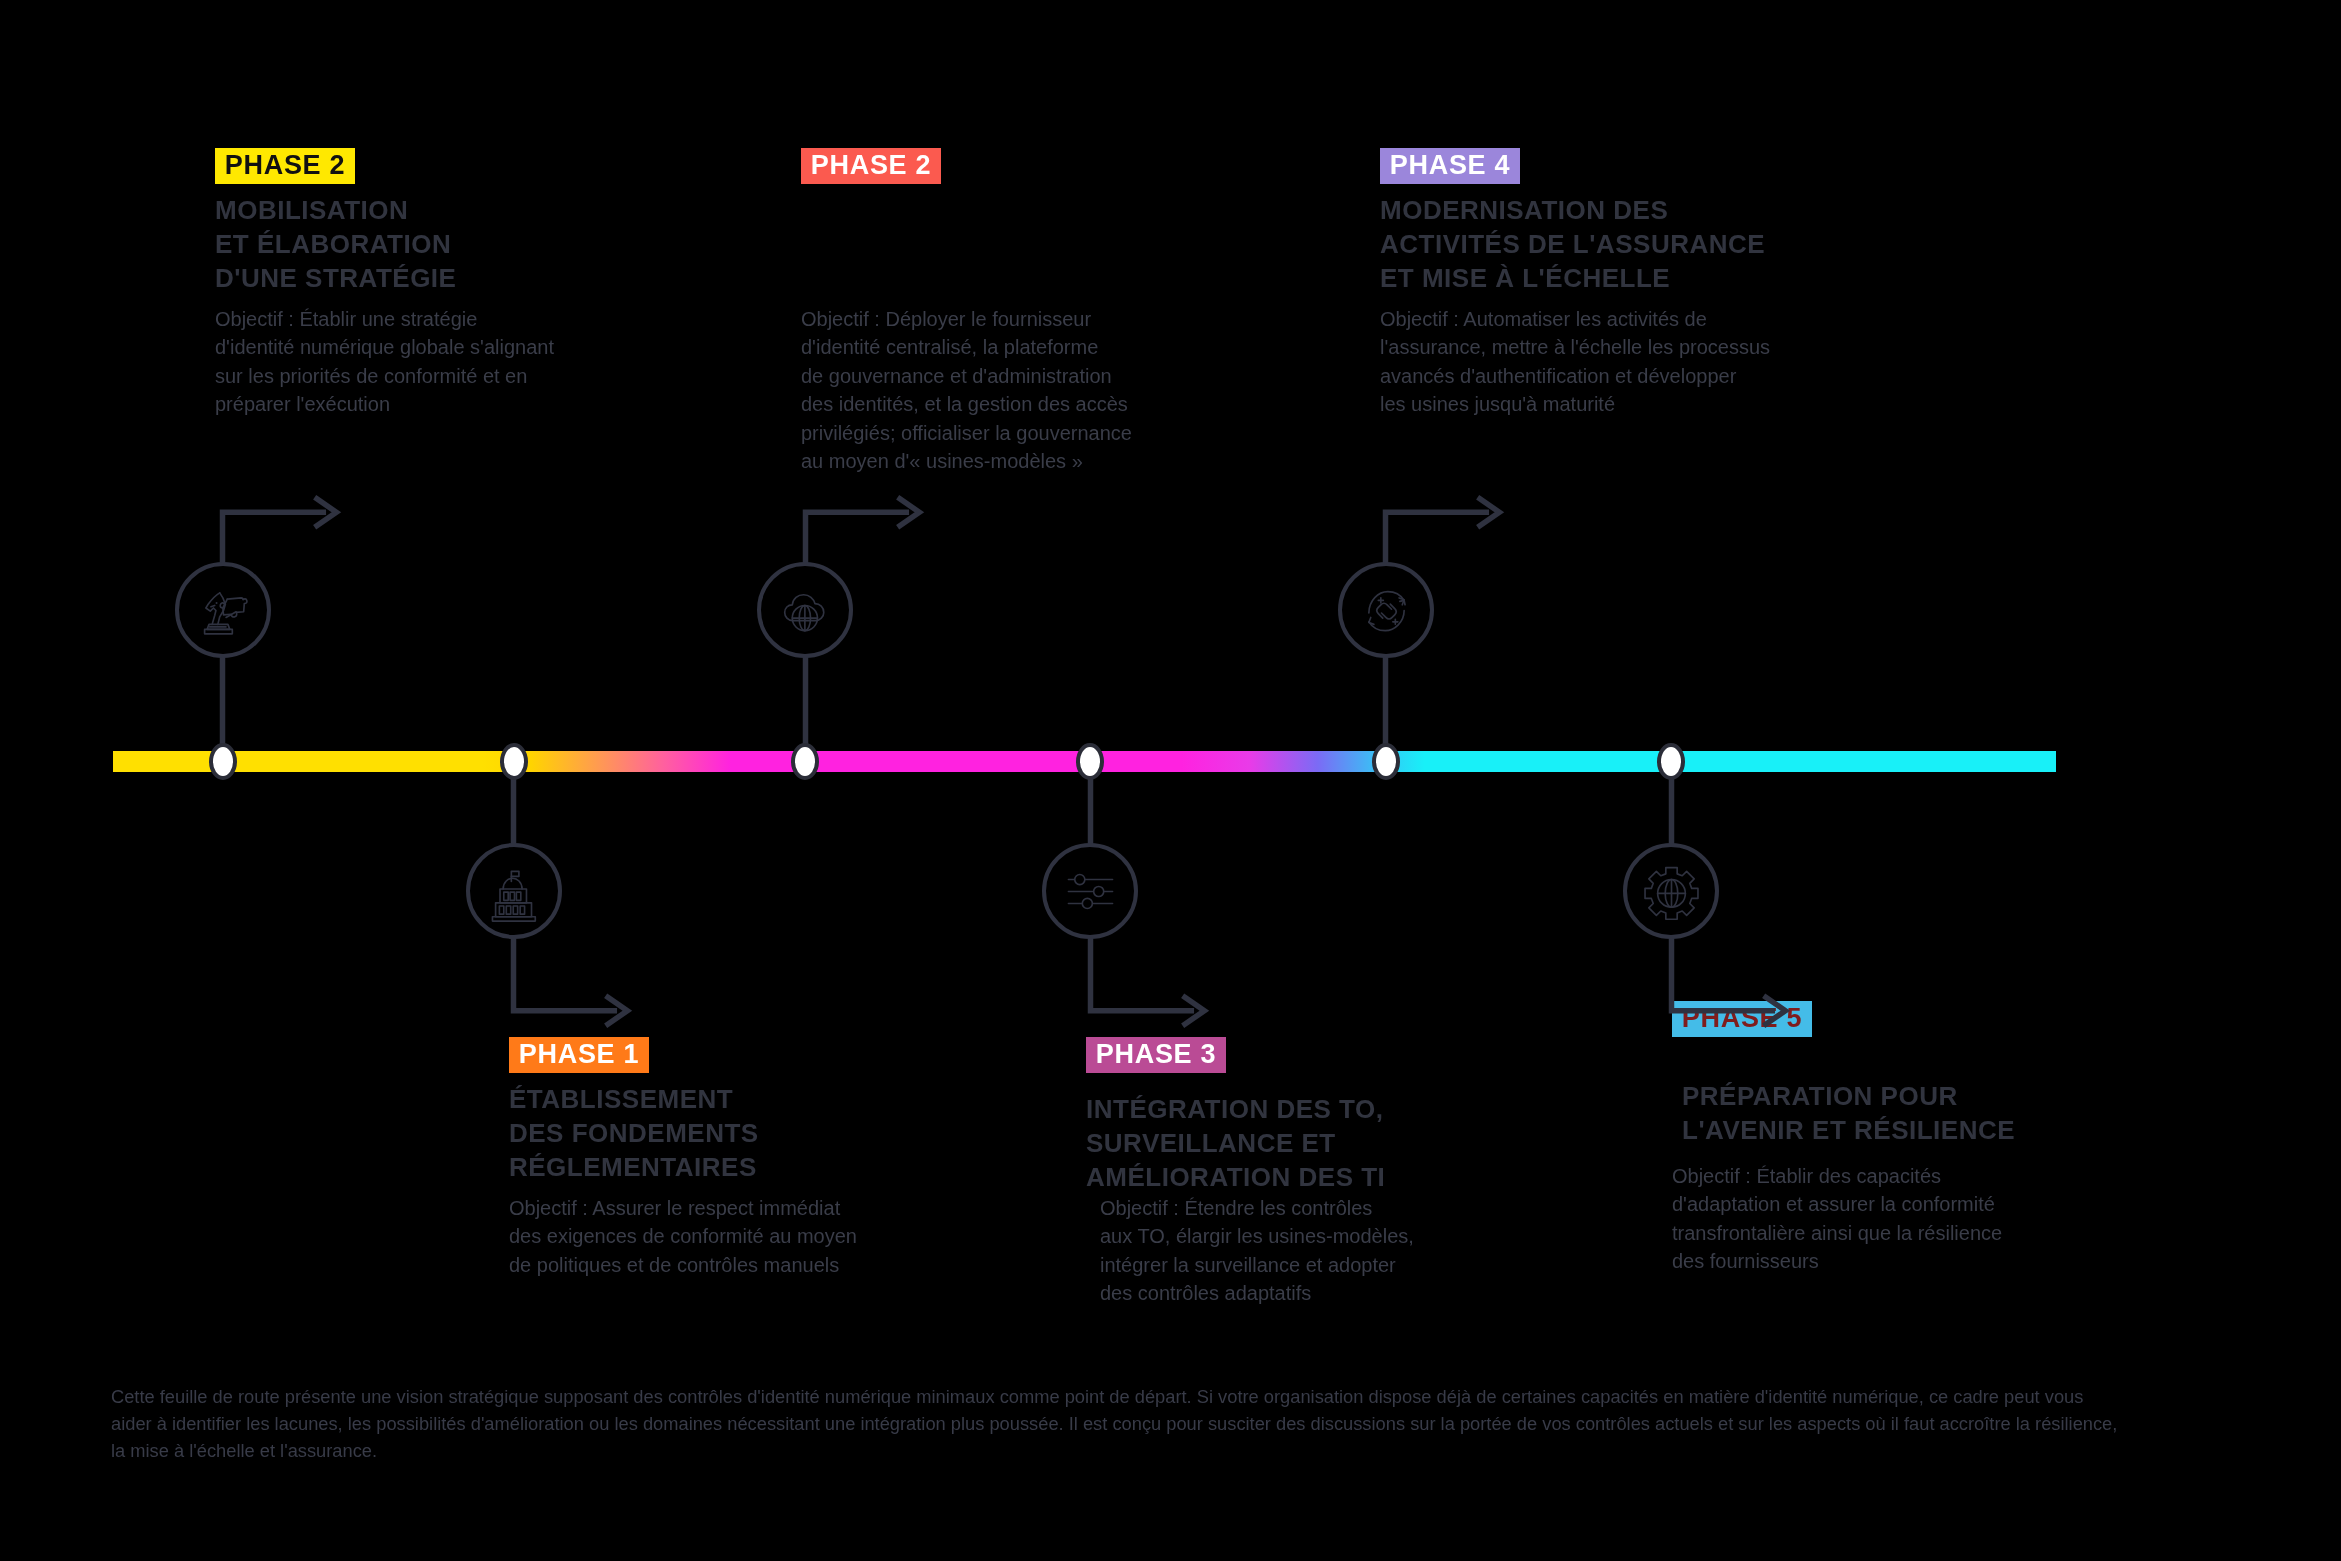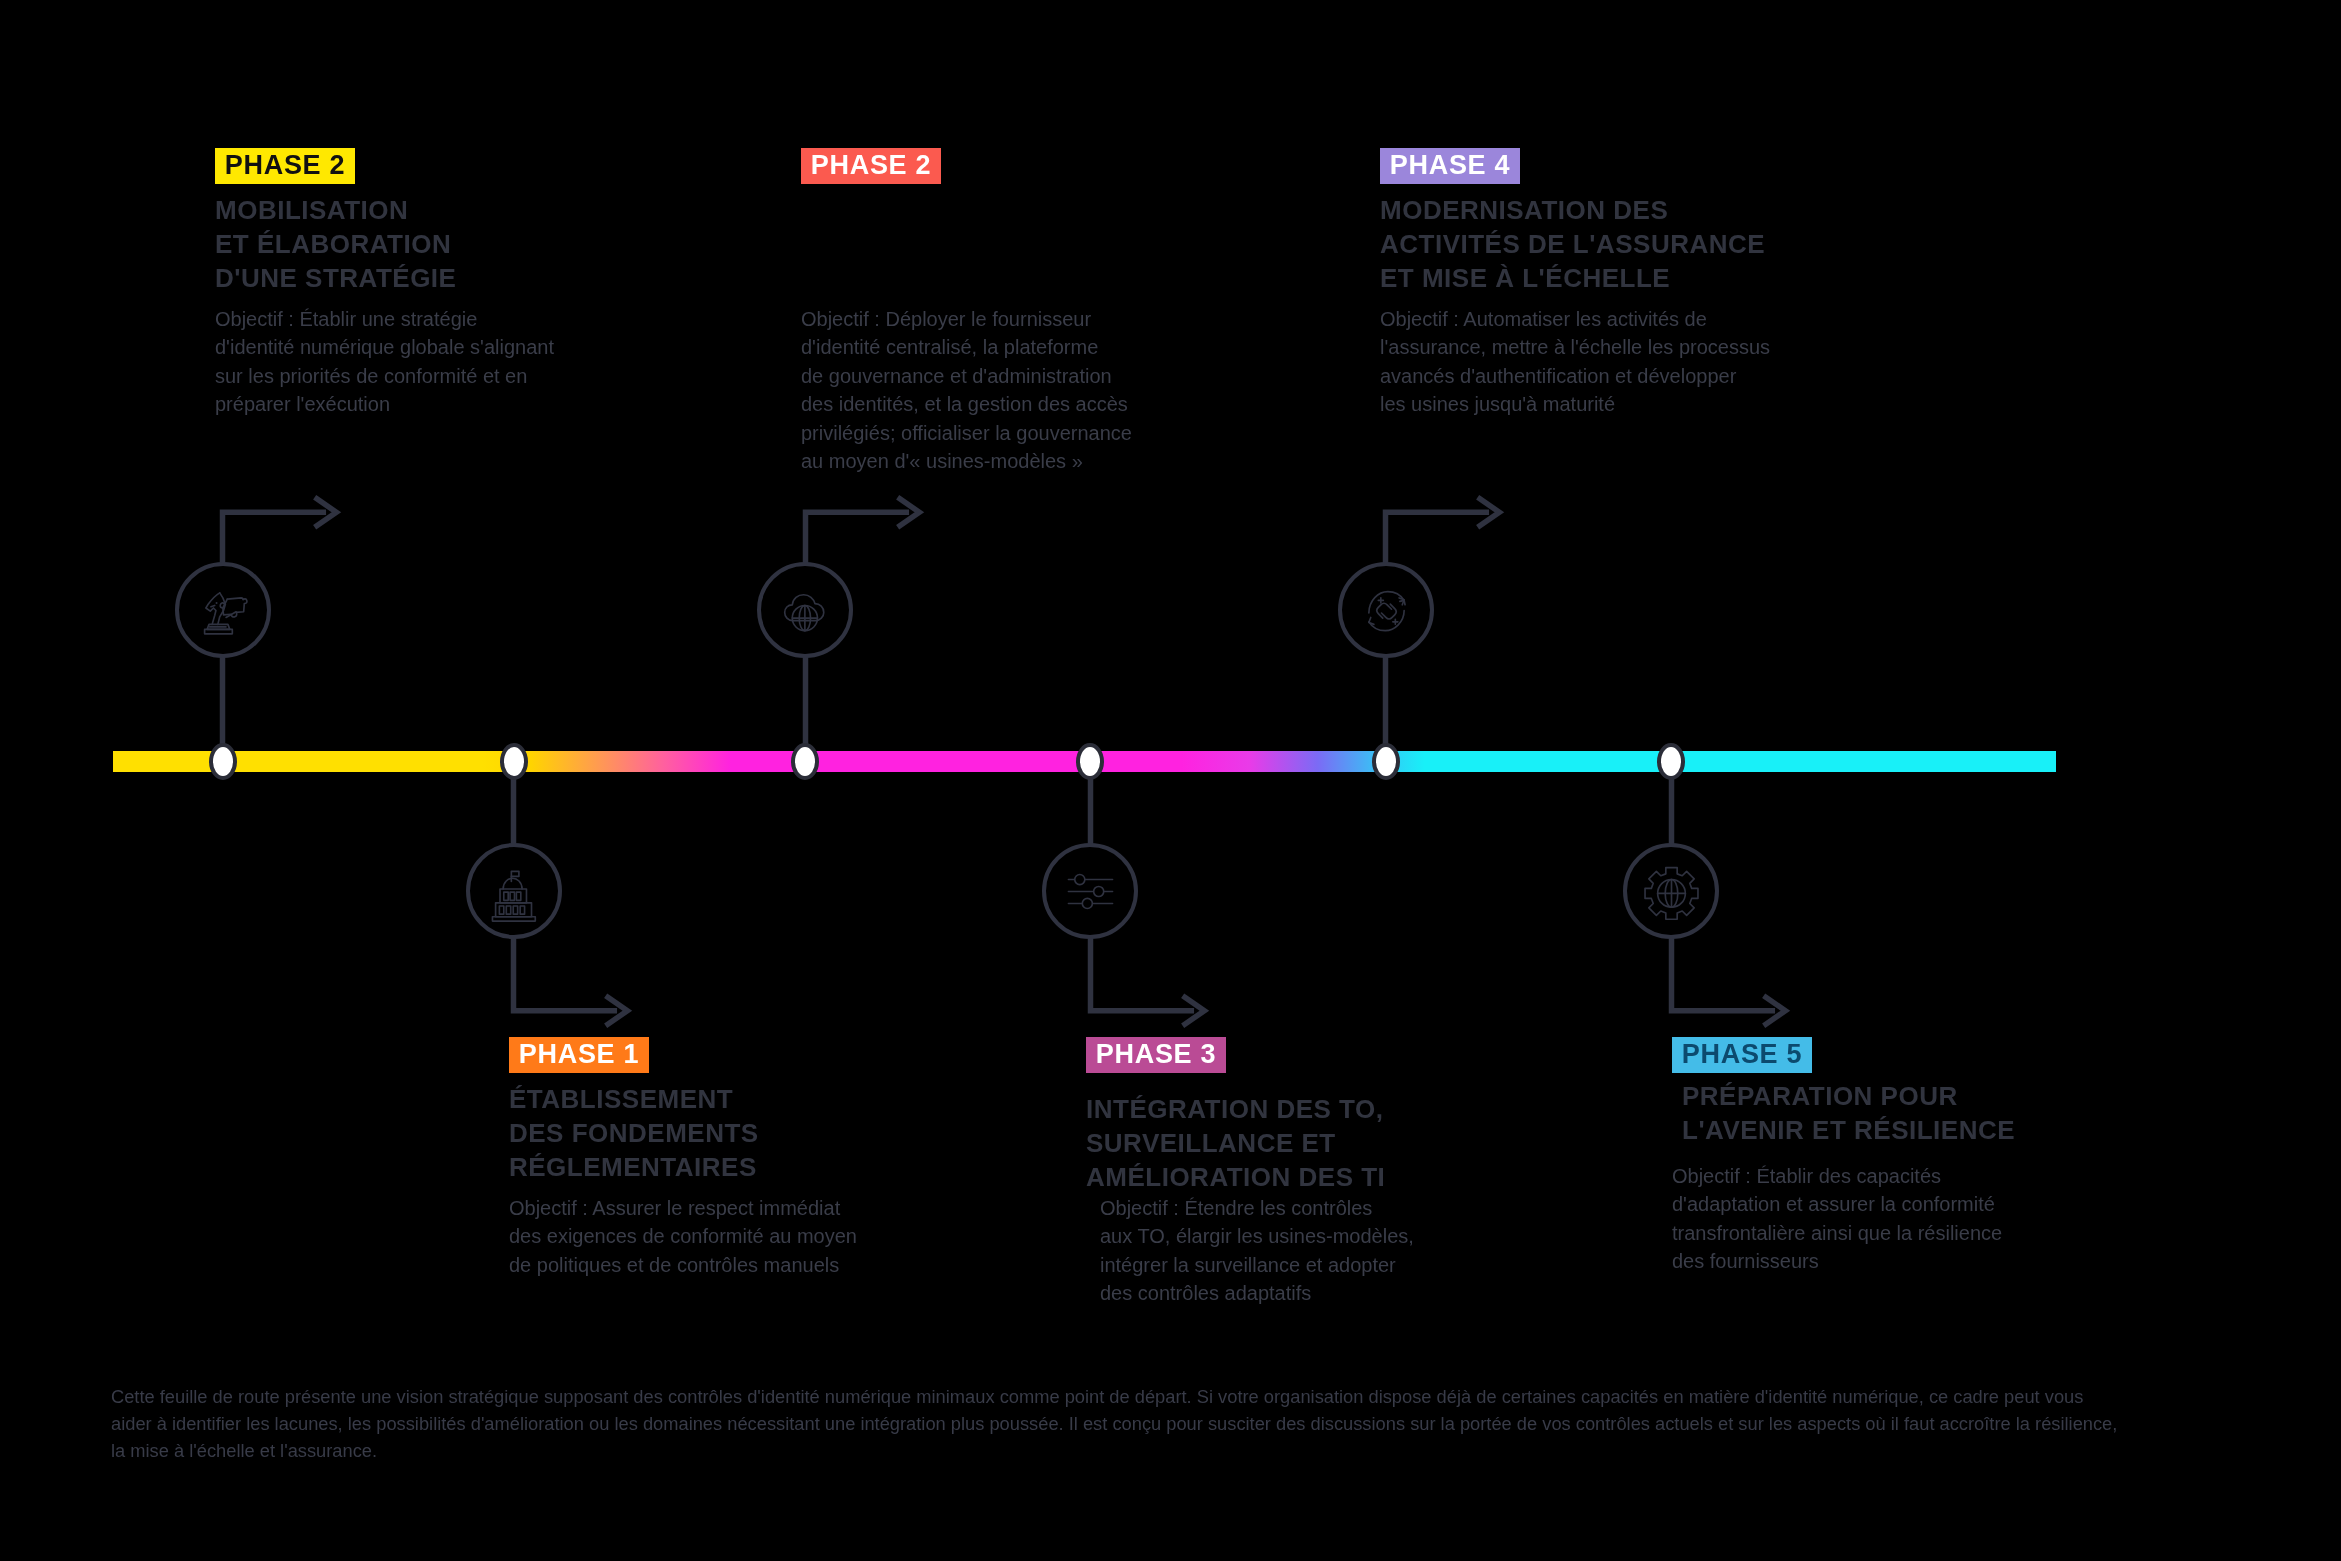--- a/index.html
+++ b/index.html
@@ -142,21 +142,21 @@
 
   <div class="badge" style="left:1086px; top:1037px; background:#BA4B95; color:#ffffff;">PHASE 3</div>
   <div class="phase-title" style="left:1086px; top:1083px; width:482px;margin-top:10px;">INTÉGRATION DES TO,
 SURVEILLANCE ET
 AMÉLIORATION DES TI</div>
   <div class="phase-obj" style="left:1100px; top:1194px; width:439px;">Objectif : Étendre les contrôles
 aux TO, élargir les usines-modèles,
 intégrer la surveillance et adopter
 des contrôles adaptatifs</div>
 
-  <div class="badge" style="left:1672px; top:1037px; background:#44BCE8; color:#0c4a6e;text-align:right;">PHASE 5</div>
+  <div class="badge" style="left:1672px; top:1001px; background:#44BCE8; color:#7f1d1d;text-align:right;">PHASE 5</div>
   <div class="phase-title" style="left:1672px; top:1080px; width:488px;margin-left:10px;">PRÉPARATION POUR
 L'AVENIR ET RÉSILIENCE</div>
   <div class="phase-obj" style="left:1672px; top:1162px; width:464px;">Objectif : Établir des capacités
 d'adaptation et assurer la conformité
 transfrontalière ainsi que la résilience
 des fournisseurs</div>
 
   <svg class="conn" style="left:201px; top:494px; width:177px; height:268px;" viewBox="0 0 290 440">
     <path d="M35 440 L35 30 L205 30" fill="none" stroke="#2f3240" stroke-width="9"></path>
     <path d="M190 8 L222 30 L190 52" fill="none" stroke="#2f3240" stroke-width="9" stroke-linecap="square" stroke-linejoin="miter"></path>

